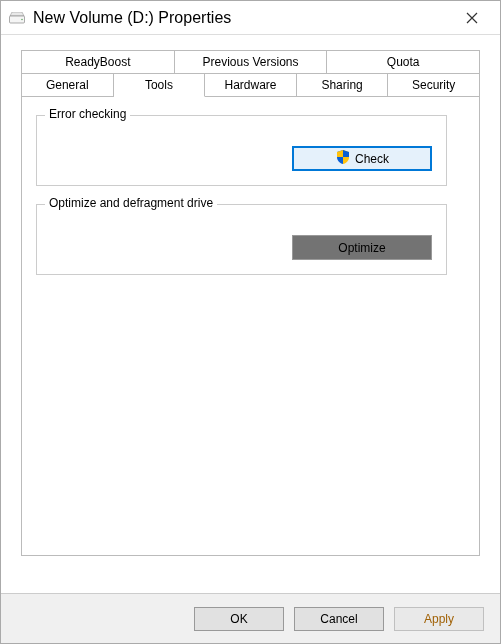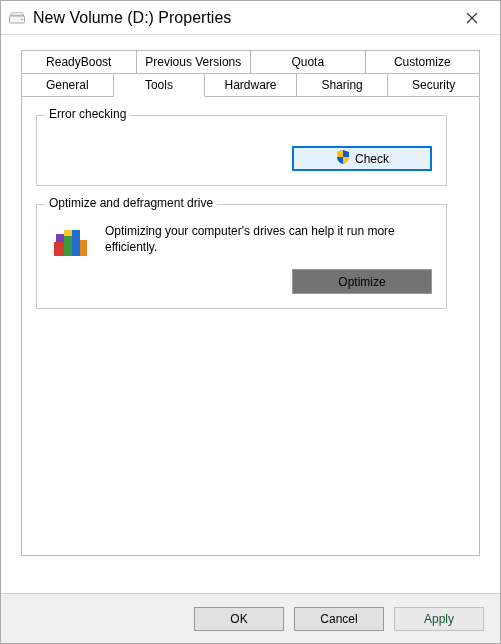--- a/index.html
+++ b/index.html
@@ -168,21 +168,21 @@
       width: 90px;
       height: 24px;
       background: #e1e1e1;
       border: 1px solid #999;
       display: flex;
       align-items: center;
       justify-content: center;
       cursor: default;
     }
     .footer-btn.disabled {
-      color: #14532d;
+      color: #a16207;
       border-color: #c0c0c0;
       background: #e9e9e9;
     }
     .shield-icon svg {
       width: 16px;
       height: 16px;
     }
   </style>
 </head>
 <body>
@@ -203,21 +203,20 @@
       </svg>
     </span>
   </div>
 
   <div class="content">
     <div class="tabstrip">
       <div class="tabrow row1">
         <div class="tab">ReadyBoost</div>
         <div class="tab">Previous Versions</div>
         <div class="tab">Quota</div>
-        <div class="tab">Customize</div>
       </div>
       <div class="tabrow row2">
         <div class="tab">General</div>
         <div class="tab active">Tools</div>
         <div class="tab">Hardware</div>
         <div class="tab">Sharing</div>
         <div class="tab">Security</div>
       </div>
     </div>
 
@@ -235,33 +234,20 @@
                 <path d="M8 8 L2 8 L2 3 L8 1 Z" fill="#ffc20e"></path>
               </svg>
             </span>
             <span>Check</span>
           </div>
         </div>
       </div>
 
       <div class="group">
         <span class="group-title">Optimize and defragment drive</span>
-        <div class="section-row">
-          <span class="section-icon">
-            <svg width="38" height="34" viewBox="0 0 38 34">
-              <rect x="2" y="18" width="10" height="14" fill="#d63b2e"></rect>
-              <rect x="12" y="12" width="8" height="20" fill="#3c9b3f"></rect>
-              <rect x="20" y="6" width="8" height="26" fill="#1f6fd1"></rect>
-              <rect x="12" y="6" width="8" height="6" fill="#f6c735"></rect>
-              <rect x="4" y="10" width="8" height="8" fill="#7a3fb5"></rect>
-              <rect x="28" y="16" width="7" height="16" fill="#e58a1a"></rect>
-            </svg>
-          </span>
-          <span class="section-text">Optimizing your computer's drives can help it run more efficiently.</span>
-        </div>
         <div class="btn-row">
           <div class="action-btn">
             <span>Optimize</span>
           </div>
         </div>
       </div>
 
     </div>
   </div>
 

